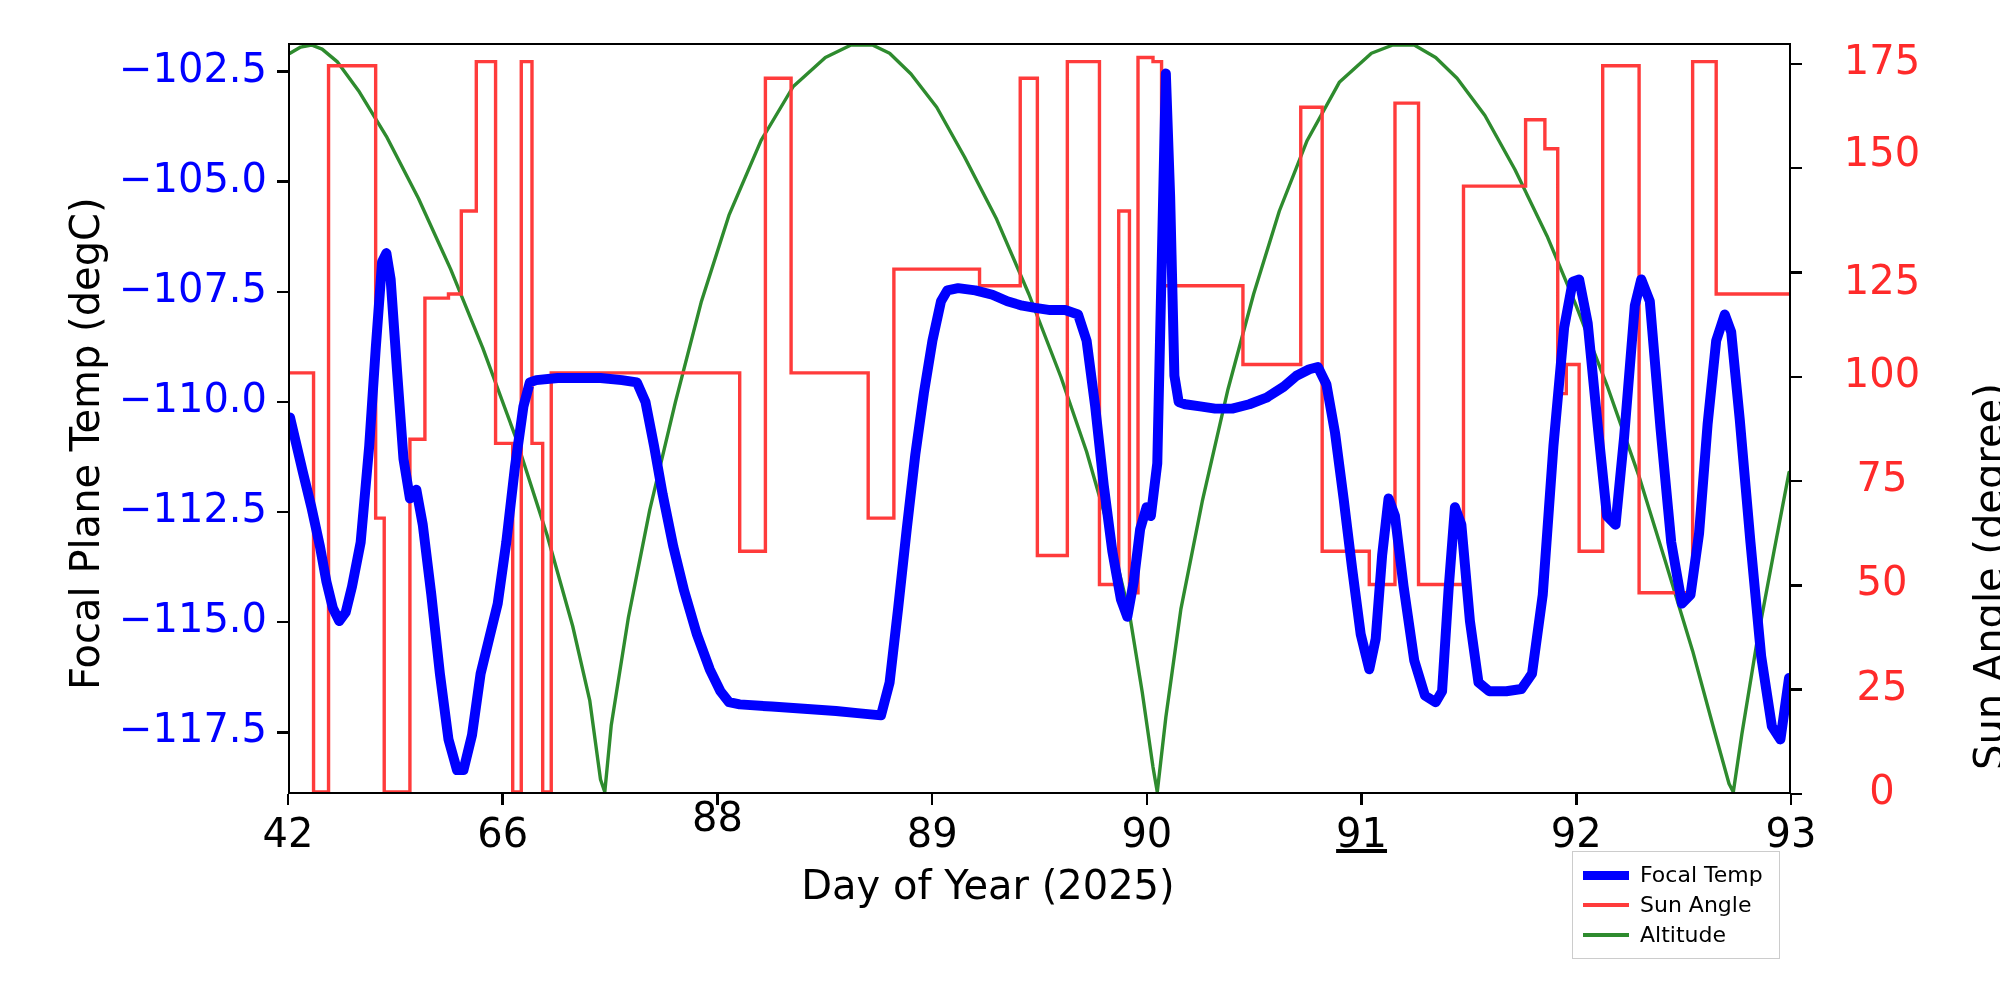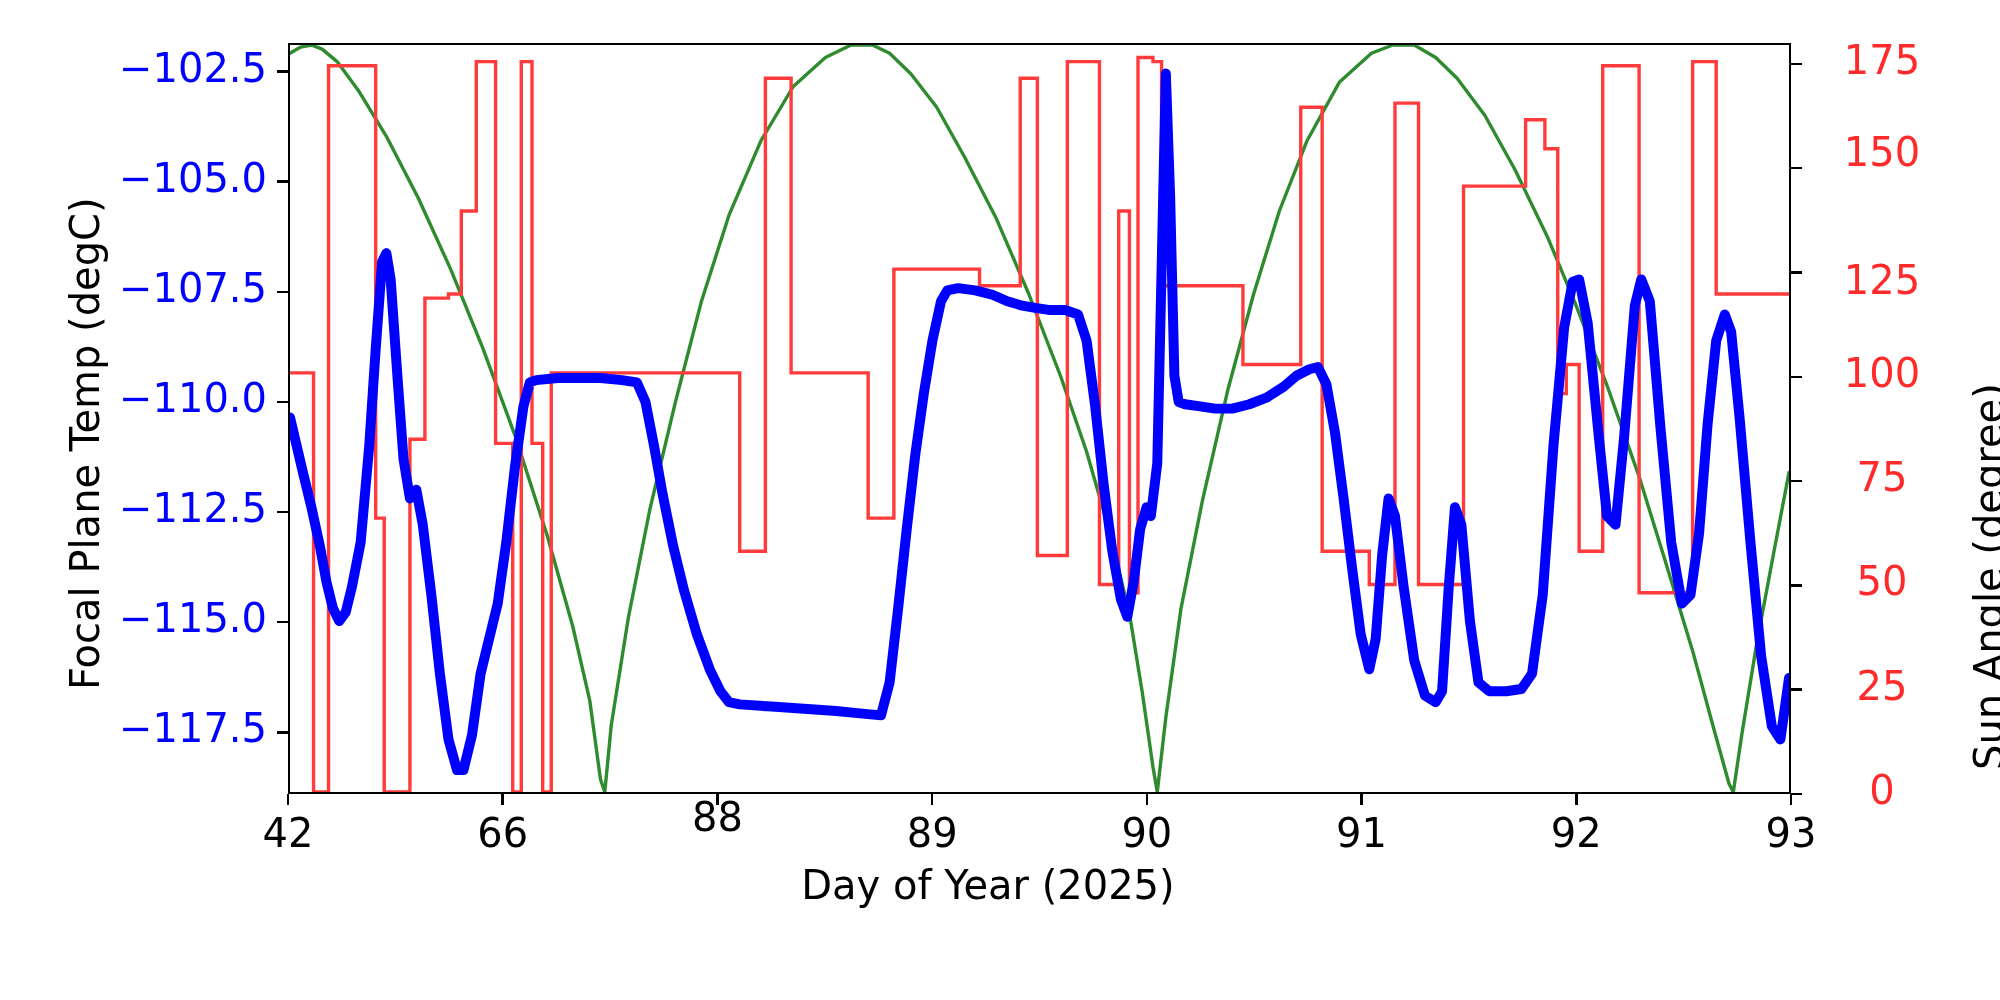--- a/index.html
+++ b/index.html
@@ -61,21 +61,21 @@
       <div class="tick bottom" style="left: 228px; top: 810px; width: 120px;">42</div>
       <div class="tickmark vert" style="left: 501.464px; top: 794px;"></div>
       <div class="tick bottom" style="left: 442.714px; top: 810px; width: 120px;">66</div>
       <div class="tickmark vert" style="left: 716.179px; top: 794px;"></div>
       <div class="tick bottom" style="left: 657.429px; top: 794px; width: 120px;">88</div>
       <div class="tickmark vert" style="left: 930.893px; top: 794px;"></div>
       <div class="tick bottom" style="left: 872.143px; top: 810px; width: 120px;">89</div>
       <div class="tickmark vert" style="left: 1145.61px; top: 794px;"></div>
       <div class="tick bottom" style="left: 1086.86px; top: 810px; width: 120px;">90</div>
       <div class="tickmark vert" style="left: 1360.32px; top: 794px;"></div>
-      <div class="tick bottom" style="left: 1301.57px; top: 810px; width: 120px;">91</div>
+      <div class="tick bottom" style="left: 1301.57px; top: 810px; width: 120px; text-decoration: underline;">91</div>
       <div class="tickmark vert" style="left: 1575.04px; top: 794px;"></div>
       <div class="tick bottom" style="left: 1516.29px; top: 810px; width: 120px;">92</div>
       <div class="tickmark vert" style="left: 1789.75px; top: 794px;"></div>
       <div class="tick bottom" style="left: 1731px; top: 810px; width: 120px;">93</div>
       <div class="tickmark horz" style="left: 277px; top: 70.3805px;"></div>
       <div class="tick left" style="left: -13px; top: 44.6305px; width: 280px;">−102.5</div>
       <div class="tickmark horz" style="left: 277px; top: 180.498px;"></div>
       <div class="tick left" style="left: -13px; top: 154.748px; width: 280px;">−105.0</div>
       <div class="tickmark horz" style="left: 277px; top: 290.615px;"></div>
       <div class="tick left" style="left: -13px; top: 264.865px; width: 280px;">−107.5</div>
@@ -98,14 +98,28 @@
       <div class="tickmark horz" style="left: 1791px; top: 375.528px;"></div>
       <div class="tick right" style="left: 1807px; top: 349.778px; width: 150px;">100</div>
       <div class="tickmark horz" style="left: 1791px; top: 271.222px;"></div>
       <div class="tick right" style="left: 1807px; top: 245.472px; width: 150px; margin-top: 12px;">125</div>
       <div class="tickmark horz" style="left: 1791px; top: 166.917px;"></div>
       <div class="tick right" style="left: 1807px; top: 129px; width: 150px;">150</div>
       <div class="tickmark horz" style="left: 1791px; top: 62.6111px;"></div>
       <div class="tick right" style="left: 1807px; top: 36.8611px; width: 150px;">175</div>
     </div>
 
+  <div id="legend">
+    <div class="legend-row">
+      <span class="legend-swatch s-blue"></span>
+      <span class="legend-label">Focal Temp</span>
+    </div>
+    <div class="legend-row">
+      <span class="legend-swatch s-red"></span>
+      <span class="legend-label">Sun Angle</span>
+    </div>
+    <div class="legend-row">
+      <span class="legend-swatch s-green"></span>
+      <span class="legend-label">Altitude</span>
+    </div>
+  </div>
 
 </div>
 
 </body></html>

